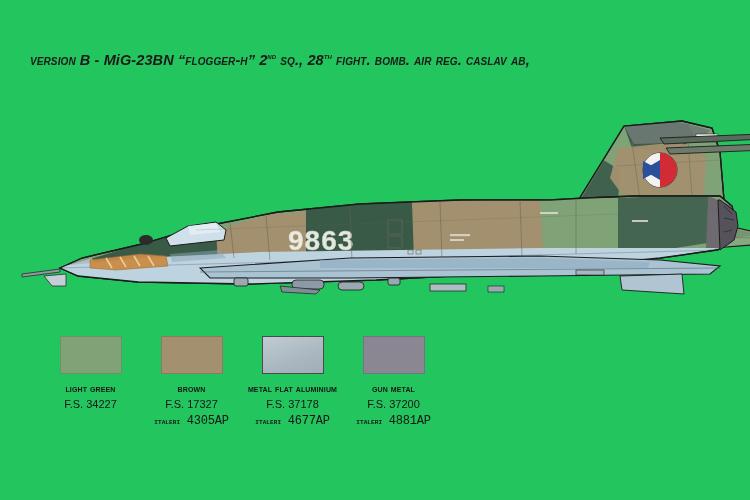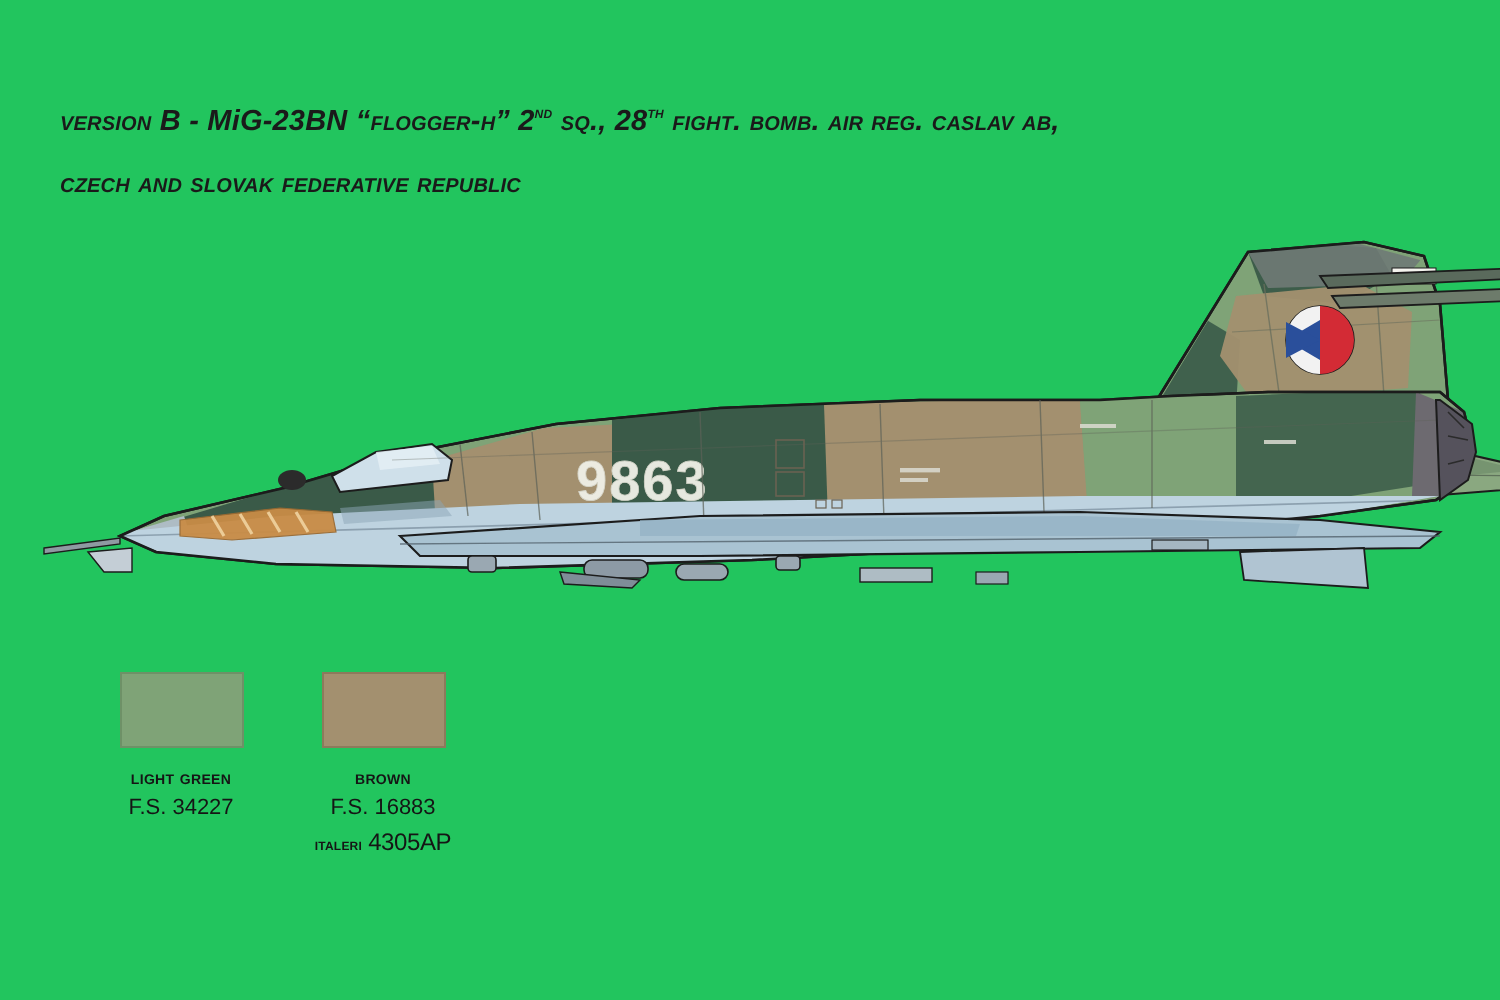--- a/index.html
+++ b/index.html
@@ -100,21 +100,21 @@
   .swatch-fs {
     margin-top: 4px;
     font-family: "Liberation Sans", sans-serif;
     font-size: 11px;
     color: #151515;
     white-space: nowrap;
     text-align: right;
   }
   .swatch-italeri {
     margin-top: 4px;
-    font-family: Liberation Sans, sans-serif;
+    font-family: Liberation Mono, monospace;
     font-size: 11px;
     color: #151515;
     white-space: nowrap;
     text-align: center;
   }
   .swatch-italeri .brand {
     font-size: 8px;
     font-variant: small-caps;
     text-transform: lowercase;
     font-weight: bold;
@@ -136,21 +136,20 @@
       <span class="sc">Version</span>
       <span>B</span>
       <span>-</span>
       <span>MiG-23BN</span>
       <span class="sc">“Flogger-H”</span>
       <span>2</span><span class="sup sc">nd</span>
       <span class="sc">Sq.</span><span>,</span>
       <span>28</span><span class="sup sc">th</span>
       <span class="sc">Fight. Bomb. Air Reg. Caslav Ab,</span>
     </div>
-    <div class="title-line second sc">Czech and Slovak Federative Republic</div>
   </div>
 
   <div class="profile">
     <svg width="750" height="215" viewBox="0 0 750 215" xmlns="http://www.w3.org/2000/svg">
       <defs>
         <clipPath id="bodyClip">
           <path d="M40,160 L60,150 L120,136 L170,120 L250,104 L330,96 L430,92 L520,92
                    L560,88 L610,86 L700,86 L712,96 L716,112 L714,130 L700,140
                    L640,150 L560,158 L470,166 L360,172 L230,176 L120,174 L60,168 Z"></path>
         </clipPath>
@@ -318,26 +317,44 @@
       <div class="swatch-name">Light Green</div>
       <div class="swatch-fs">F.S. 34227</div>
       <div class="swatch-italeri empty-slot">
         <span class="brand">&nbsp;</span>
       </div>
     </div>
 
     <div class="swatch-cell">
       <div class="swatch-chip" style="background:#a3906f;border:1px solid #8d7a5c;"></div>
       <div class="swatch-name">Brown</div>
-      <div class="swatch-fs">F.S. 16883</div>
+      <div class="swatch-fs">F.S. 17327</div>
       <div class="swatch-italeri">
         <span class="brand">Italeri</span>
         <span class="code">4305AP</span>
       </div>
     </div>
 
-
-
+    <div class="swatch-cell">
+      <div class="swatch-chip" style="background:linear-gradient(160deg,#c0ccd3 0%,#aab7c0 60%,#9fadb8 100%);border:1px solid #4a4a4a;"></div>
+      <div class="swatch-name">Metal Flat Aluminium</div>
+      <div class="swatch-fs">F.S. 37178</div>
+      <div class="swatch-italeri">
+        <span class="brand">Italeri</span>
+        <span class="code">4677AP</span>
+      </div>
+    </div>
+
+
+    <div class="swatch-cell">
+      <div class="swatch-chip" style="background:#8a8793;border:1px solid #757281;"></div>
+      <div class="swatch-name">Gun Metal</div>
+      <div class="swatch-fs">F.S. 37200</div>
+      <div class="swatch-italeri">
+        <span class="brand">Italeri</span>
+        <span class="code">4881AP</span>
+      </div>
+    </div>
 
 
   </div>
 
 </div>
 
 </body></html>

